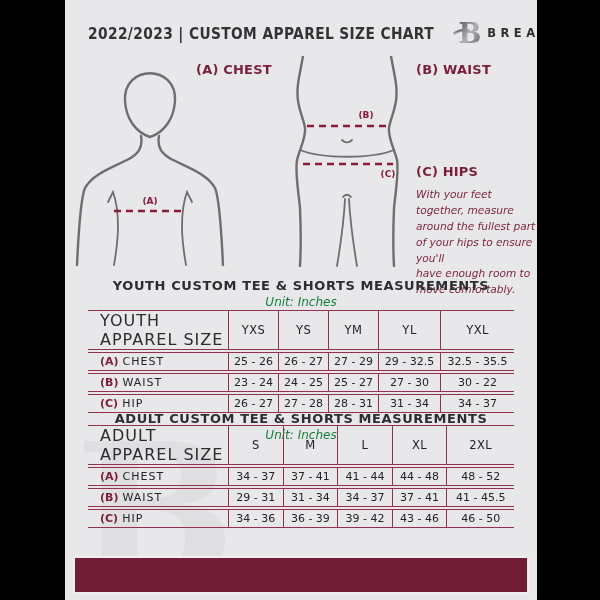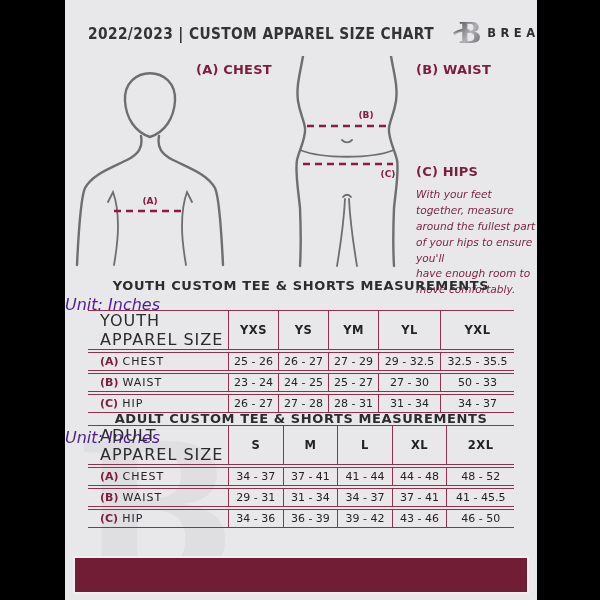--- a/index.html
+++ b/index.html
@@ -30,31 +30,31 @@
   .fig{position:absolute; z-index:1;}
   .fig-torso{left:10px; top:56px;}
   .fig-lower{left:227px; top:56px;}
   .fig-stroke{stroke:var(--fig); stroke-width:2.4; fill:none; stroke-linecap:round;}
   .fig-thin{stroke:var(--fig); stroke-width:1.8; fill:none; stroke-linecap:round;}
   .dash-line{stroke:var(--dash); stroke-width:2.4; stroke-dasharray:7 5; fill:none;}
   .dash-label{fill:var(--dash); font:bold 9px "DejaVu Sans",sans-serif;}
 
   .section-title{position:absolute; left:0; width:100%; text-align:center; font-size:13px; font-weight:bold;
     letter-spacing:.6px; color:#2d2d30; z-index:1;}
-  .section-unit{position:absolute; left:0; width:100%; text-align:left; font-size:16px; font-style:italic; color:#4c1d95; z-index:1;}
+  .section-unit{position:absolute; left:0; width:100%; text-align:center; font-size:12px; font-style:italic; color:#15803d; z-index:1;}
   .st-youth{top:278px;} .su-youth{top:295px;}
   .st-adult{top:411px;} .su-adult{top:428px;}
 
   table.size-table{position:absolute; left:23px; width:426px; border-collapse:separate; border-spacing:0 2px; z-index:1;}
   .t-youth{top:308px;} .t-adult{top:423px;}
   .size-table td{height:19px; font-size:11px; color:#232326; text-align:center; vertical-align:middle;
     border-top:1px solid var(--line); border-bottom:1px solid var(--line); padding:0 2px;}
   .size-table td + td{border-left:1px solid var(--line);}
   .size-table td.lbl{width:140px; text-align:left; padding-left:12px;}
-  .head-row td{font-weight:bold; font-size:11.5px; letter-spacing:.5px;}
+  .head-row td{font-weight:normal; font-size:11.5px; letter-spacing:.5px;}
   .head-row td.lbl{font-weight:normal; font-size:16px; letter-spacing:1px; color:#2c2b2e;}
   .row-label{letter-spacing:1px; color:#242327;}
   .marker{color:var(--maroon); font-weight:bold; margin-right:4px;}
 
   .footer-bar{position:absolute; left:8px; top:556px; width:456px; height:38px;
     background:var(--maroon-dark); border:2px solid #efeef0; z-index:1;}
 </style>
 </head>
 <body>
 
@@ -143,21 +143,21 @@
       <td>27 - 29</td>
       <td>29 - 32.5</td>
       <td>32.5 - 35.5</td>
     </tr>
     <tr>
       <td class="lbl"><span class="marker">(B)</span><span class="row-label">WAIST</span></td>
       <td>23 - 24</td>
       <td>24 - 25</td>
       <td>25 - 27</td>
       <td>27 - 30</td>
-      <td>50 - 33</td>
+      <td>30 - 22</td>
     </tr>
     <tr>
       <td class="lbl"><span class="marker">(C)</span><span class="row-label">HIP</span></td>
       <td>26 - 27</td>
       <td>27 - 28</td>
       <td>28 - 31</td>
       <td>31 - 34</td>
       <td>34 - 37</td>
     </tr>
   </tbody>

